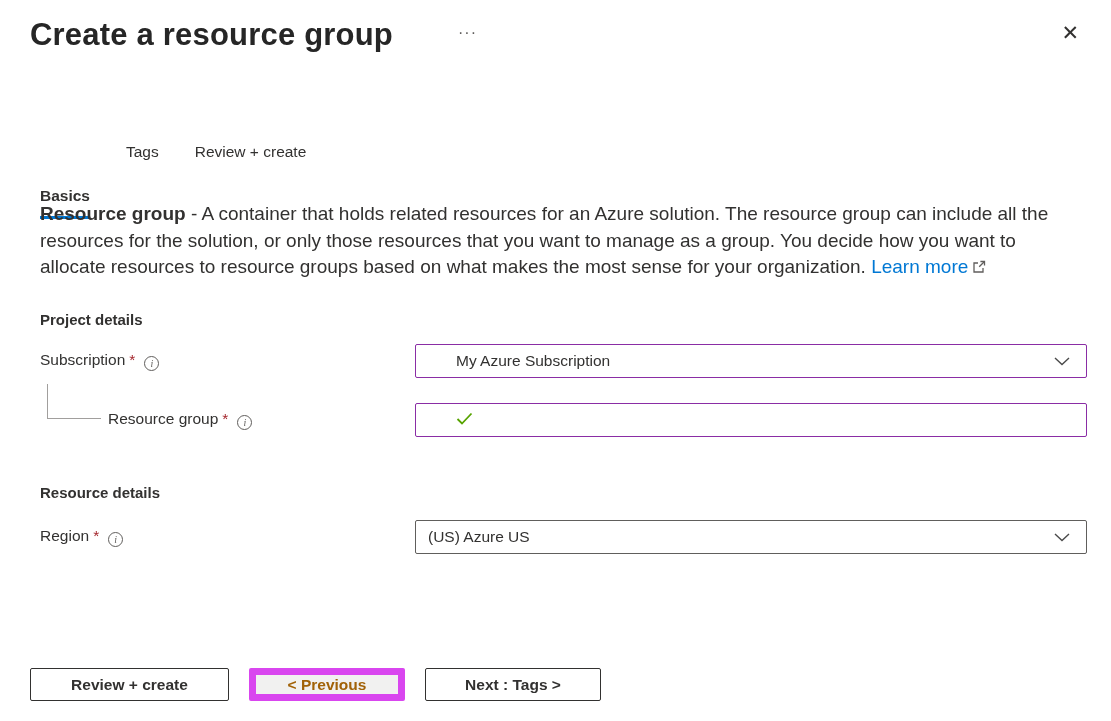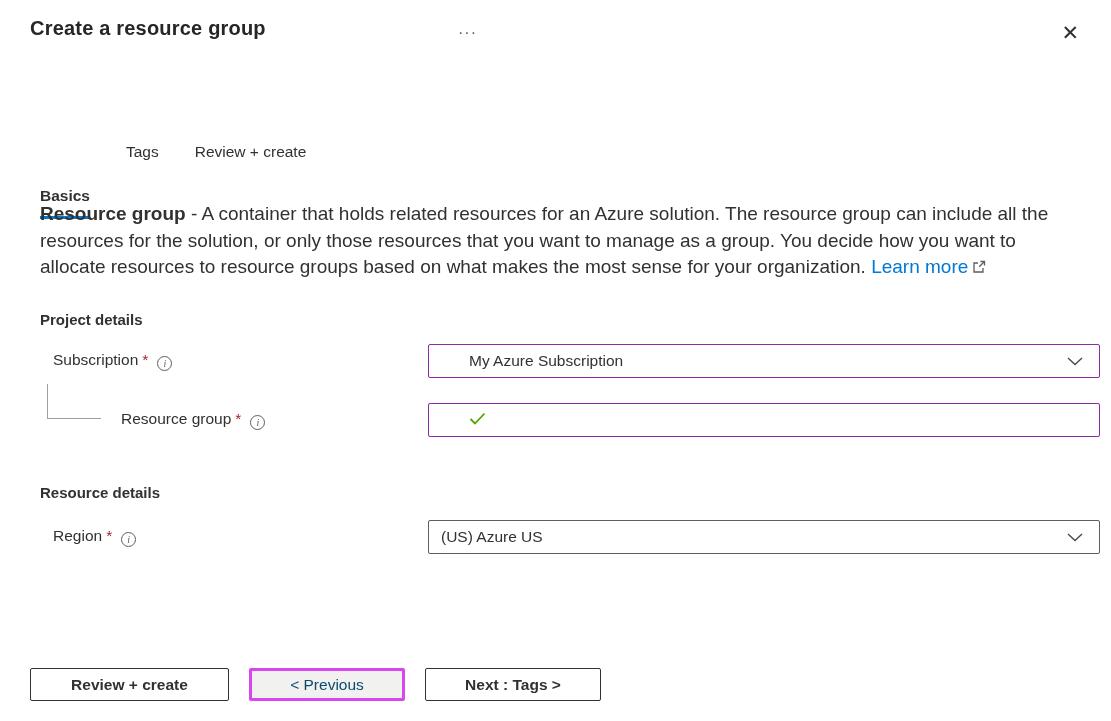--- a/index.html
+++ b/index.html
@@ -1,57 +1,57 @@
 <!DOCTYPE html>
 <html><head>
 <meta charset="utf-8">
 <style>
   * { margin:0; padding:0; box-sizing:border-box; }
   html,body { width:1111px; height:721px; background:#ffffff; }
   body { font-family:"Liberation Sans","DejaVu Sans",sans-serif; color:#323130; }
   .page { position:relative; width:1111px; height:721px; background:#fff; overflow:hidden; }
 
   
-  .header-title { position:absolute; left:30px; top:17px; font-size:20px; font-weight:bold; color:#262626; letter-spacing:.2px; }
+  .header-title { position:absolute; left:30px; top:17px; font-size:31px; font-weight:bold; color:#262626; letter-spacing:.2px; }
   .header-ellipsis { position:absolute; left:458px; top:24px; font-size:16px; color:#605e5c; letter-spacing:1px; cursor:pointer; }
   .close-btn { position:absolute; right:32px; top:22px; font-size:21px; color:#323130; cursor:pointer; font-weight:normal; line-height:1; }
 
   
   .tabs { position:absolute; left:40px; top:143px; display:flex; gap:36px; }
   .tab { font-size:15.5px; color:#323130; padding-bottom:11px; cursor:pointer; }
   .tab.active { font-weight:bold; border-bottom:3px solid #0078d4;margin-top:44px; }
 
   
   .description { position:absolute; left:40px; top:201px; width:1032px; font-size:19px; line-height:26.5px; color:#323130; }
   .description b { font-weight:bold; }
   .link { color:#0078d4; text-decoration:none; cursor:pointer; }
   .ext-icon { display:inline-block; vertical-align:-1px; margin-left:4px; }
 
   
   .section-heading { position:absolute; left:40px; font-size:15px; font-weight:bold; color:#323130; }
-  .row { position:absolute; left:13px; width:1062px; height:34px; }
+  .row { position:absolute; left:0; width:1062px; height:34px; }
   .field-label { position:absolute; top:7px; font-size:15.5px; color:#323130; white-space:nowrap; }
   .req { color:#a4262c; margin-left:4px; }
   .info-icon { display:inline-block; width:15px; height:15px; border:1px solid #605e5c; border-radius:50%; font-size:10px; line-height:13px; text-align:center; color:#605e5c; margin-left:9px; vertical-align:-2px; font-family:"Liberation Serif",serif; font-style:italic; cursor:pointer; }
 
   .field-box { position:absolute; left:415px; top:0; width:672px; height:34px; border:1px solid #605e5c; border-radius:2px; background:#fff; display:flex; align-items:center; padding:0 12px; font-size:15.5px; color:#323130; cursor:pointer; }
   .field-box.modified { border-color:#8a2da5;padding-left:40px; }
   .field-box .value { flex:1; border:none; outline:none; font:inherit; color:inherit; background:transparent; padding:0; }
   .chevron { flex:0 0 auto; margin-right:4px; }
   .check { flex:0 0 auto; margin-right:2px; }
 
   
   .connector-v { position:absolute; left:47px; top:384px; width:1px; height:34px; background:#a19f9d; }
   .connector-h { position:absolute; left:47px; top:418px; width:54px; height:1px; background:#a19f9d; }
 
   
   .footer { position:absolute; left:30px; top:668px; display:flex; gap:20px; }
   .btn { height:33px; border:1px solid #323130; border-radius:2px; background:#fff; color:#323130; font-family:inherit; font-size:15.5px; font-weight:bold; padding:0 18px; cursor:pointer; display:flex; align-items:center; justify-content:center; }
   .btn.primary-outline { min-width:199px; }
-  .btn.disabled { min-width:156px; background:#f1f1f0; border:3px solid #d946ef; color:#0c4a6e; font-weight:normal; cursor:default; }
+  .btn.disabled { min-width:156px; background:#f1f1f0; border:7px solid #d946ef; color:#a16207; font-weight:bold; cursor:default; }
   .btn.next { min-width:176px; }
 </style>
 </head>
 <body>
 
 <div class="page">
 
   <div class="header-title">Create a resource group</div>
   <div class="header-ellipsis">···</div>
   <div class="close-btn">✕</div>

